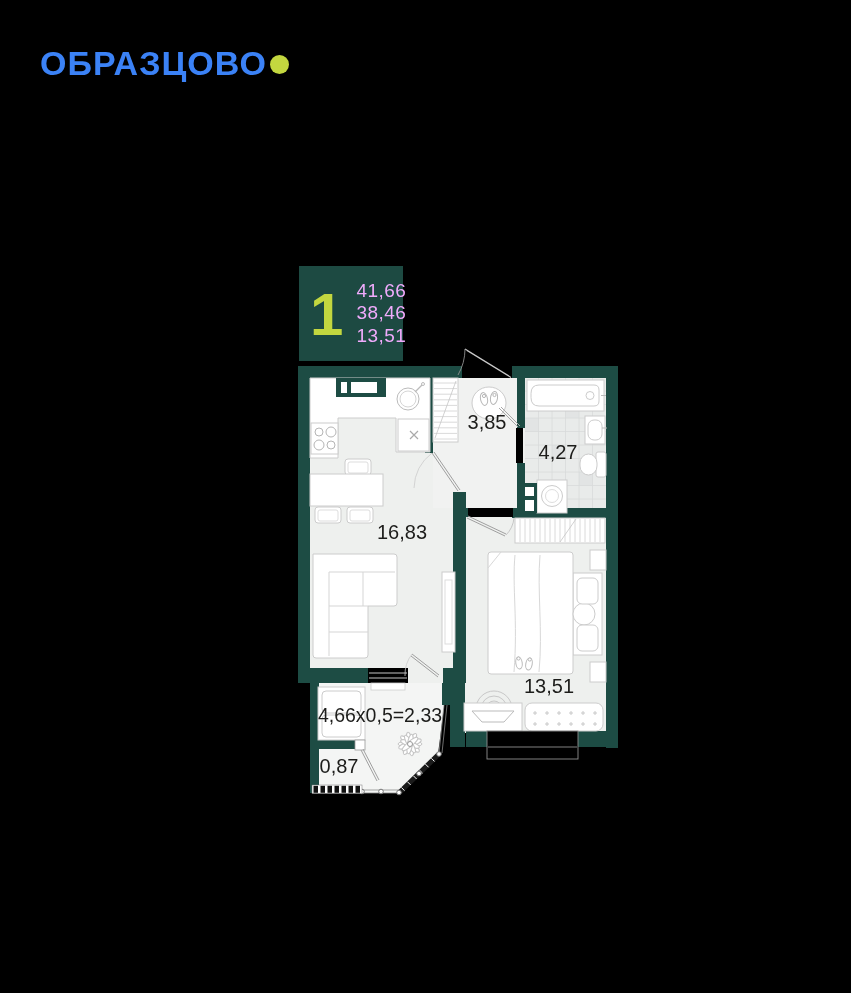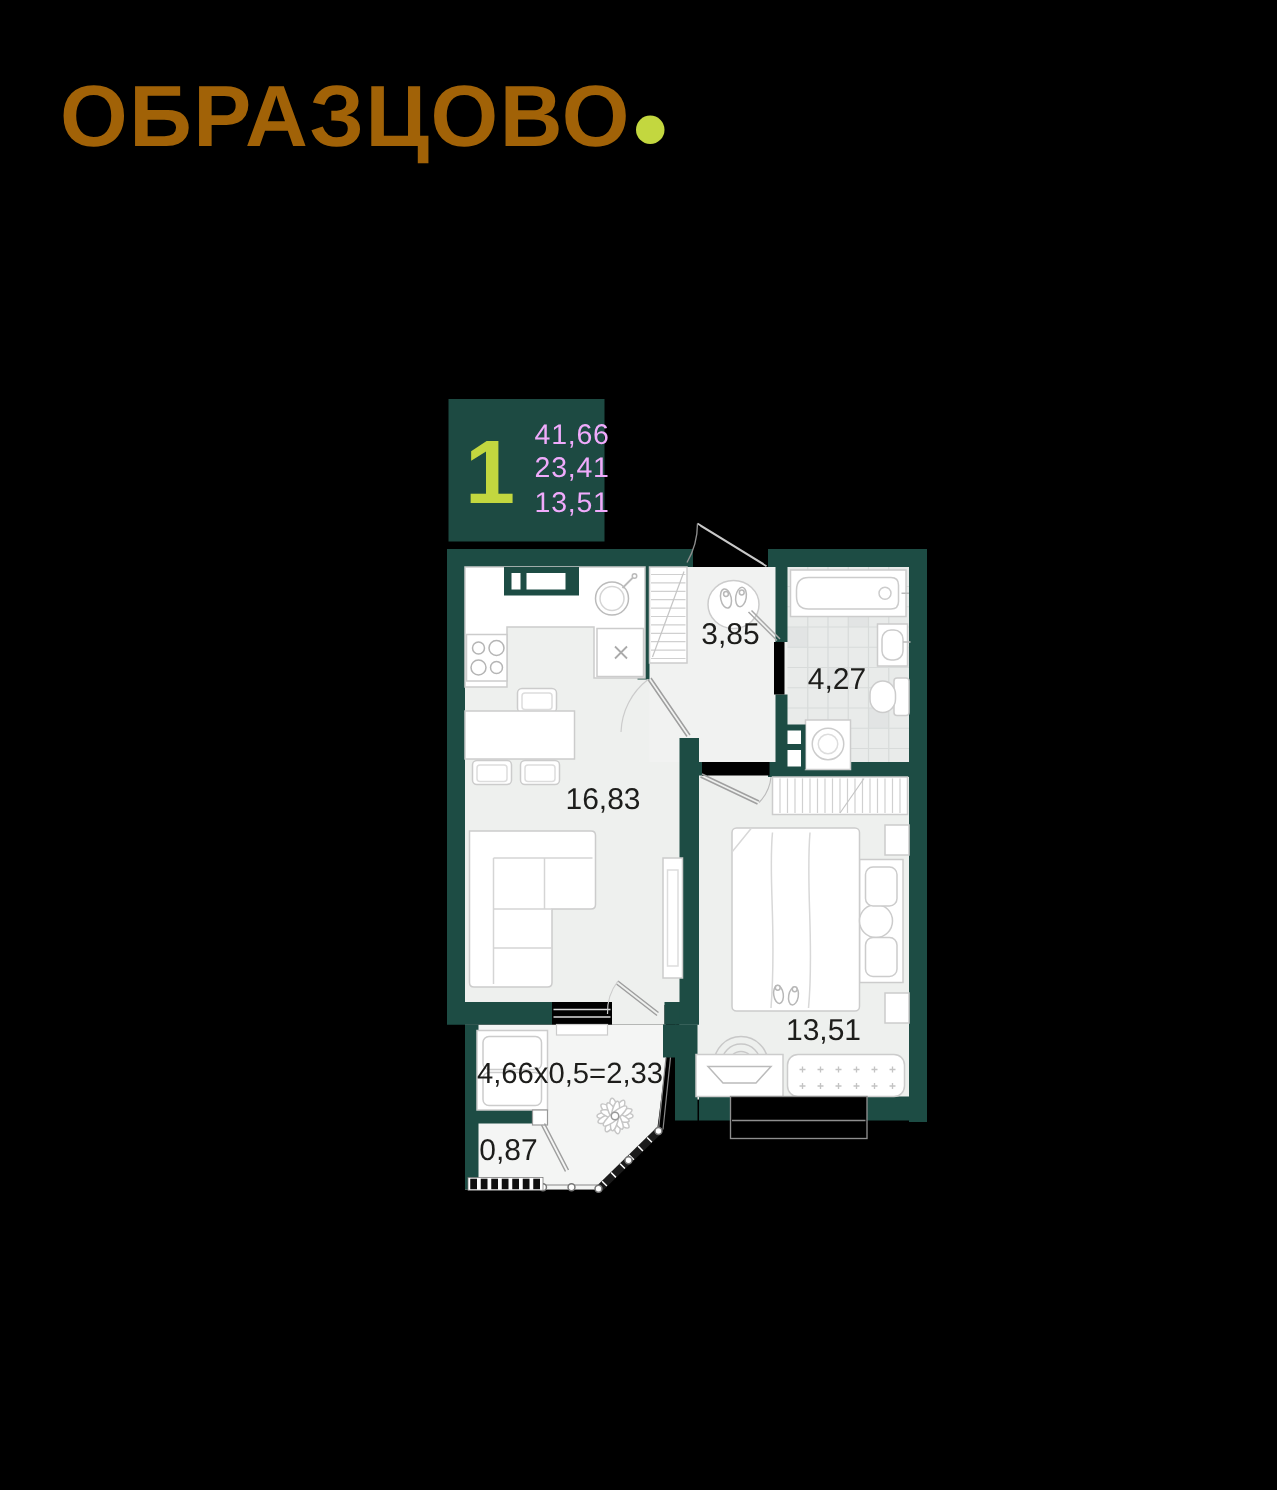--- a/index.html
+++ b/index.html
@@ -3,22 +3,22 @@
 <meta charset="utf-8">
 <style>
   html,body{margin:0;padding:0;}
   body{
     width:851px;height:993px;position:relative;overflow:hidden;
     background:#000000;
     font-family:"Liberation Sans", sans-serif;
   }
   .logo{position:absolute;left:40px;top:44px;white-space:nowrap;}
   .logo-text{
-    font-size:58px;font-weight:800;letter-spacing:1px;
-    color:#a16207;
+    font-size:34px;font-weight:800;letter-spacing:1px;
+    color:#3b82f6;
   }
   .logo-dot{
     display:inline-block;width:19px;height:19px;border-radius:50%;
     background:#c3d73f;margin-left:3px;margin-bottom:1px;vertical-align:baseline;
   }
   .badge{
     position:absolute;left:299px;top:266px;width:104px;height:95px;
     background:#1d4a42;display:flex;align-items:center;box-sizing:border-box;
     padding-left:11px;
   }
@@ -40,21 +40,21 @@
 <body>
 
 <div class="logo">
   <span class="logo-text">ОБРАЗЦОВО</span><span class="logo-dot"></span>
 </div>
 
 <div class="badge">
   <div class="badge-num">1</div>
   <div class="badge-areas">
     <div>41,66</div>
-    <div>23,41</div>
+    <div>38,46</div>
     <div>13,51</div>
   </div>
 </div>
 
 <div class="plan">
 <svg width="320" height="475" viewBox="0 -45 320 475" xmlns="http://www.w3.org/2000/svg">
 
   <g>
     <rect x="12" y="12" width="296" height="292" fill="#eef0ee"></rect>
     <rect x="155" y="140" width="153" height="227" fill="#eef0ee"></rect>

